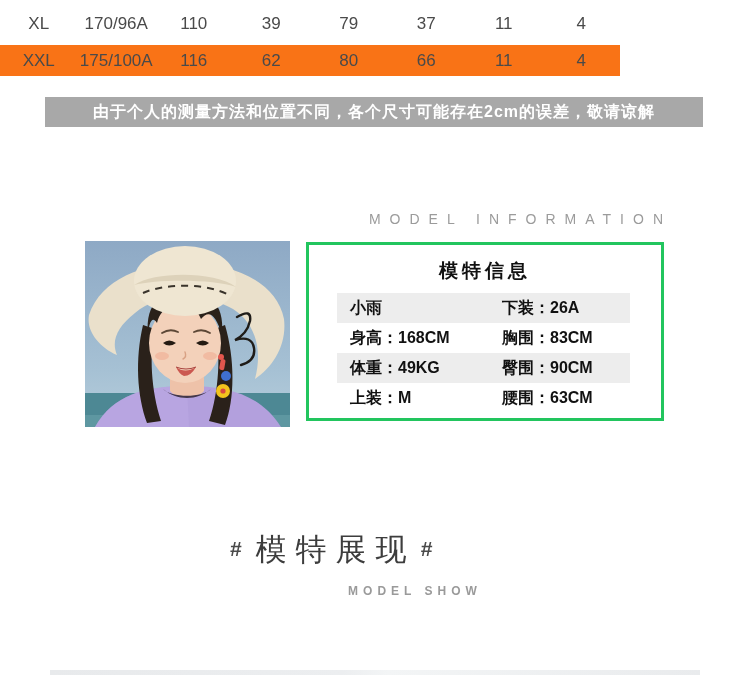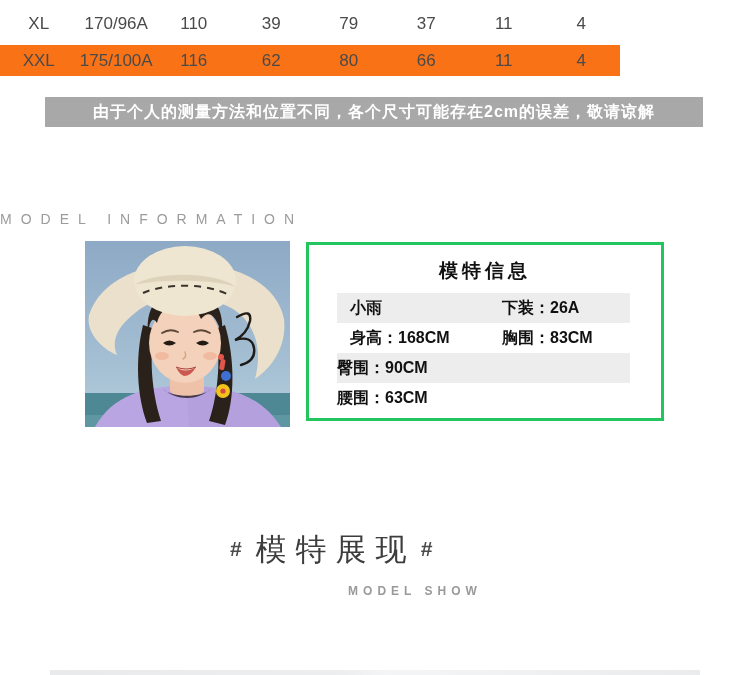--- a/index.html
+++ b/index.html
@@ -23,21 +23,21 @@
   
   .banner{
     position:absolute;top:97px;left:45px;width:658px;height:30px;
     background:#a8a8a8;
     color:#ffffff;font-weight:bold;font-size:16px;
     display:flex;align-items:center;justify-content:center;
     letter-spacing:1px;
   }
   
   .en-heading{
-    position:absolute;left:0;width:672px;text-align:left;
+    position:absolute;left:0;width:672px;text-align:right;
     color:#9b9b9b;
   }
   .en-heading.info{top:211px;font-size:14px;letter-spacing:9px;}
   
   .photo{
     position:absolute;left:85px;top:241px;width:205px;height:186px;
     overflow:hidden;
   }
   .photo svg{display:block;width:100%;height:100%;}
   
@@ -182,23 +182,25 @@
     <div class="card-rows">
       <div class="card-row striped">
         <div class="lcell">小雨</div>
         <div class="rcell">下装：26A</div>
       </div>
       <div class="card-row">
         <div class="lcell">身高：168CM</div>
         <div class="rcell">胸围：83CM</div>
       </div>
       <div class="card-row striped">
+        <div class="lcell">体重：49KG</div>
         <div class="rcell">臀围：90CM</div>
       </div>
       <div class="card-row">
+        <div class="lcell">上装：M</div>
         <div class="rcell">腰围：63CM</div>
       </div>
     </div>
   </div>
 
   <div class="show-heading">
     <span class="hash left">#</span><span>模特展现</span><span class="hash right">#</span>
   </div>
   <div class="show-en">MODEL SHOW</div>
 

